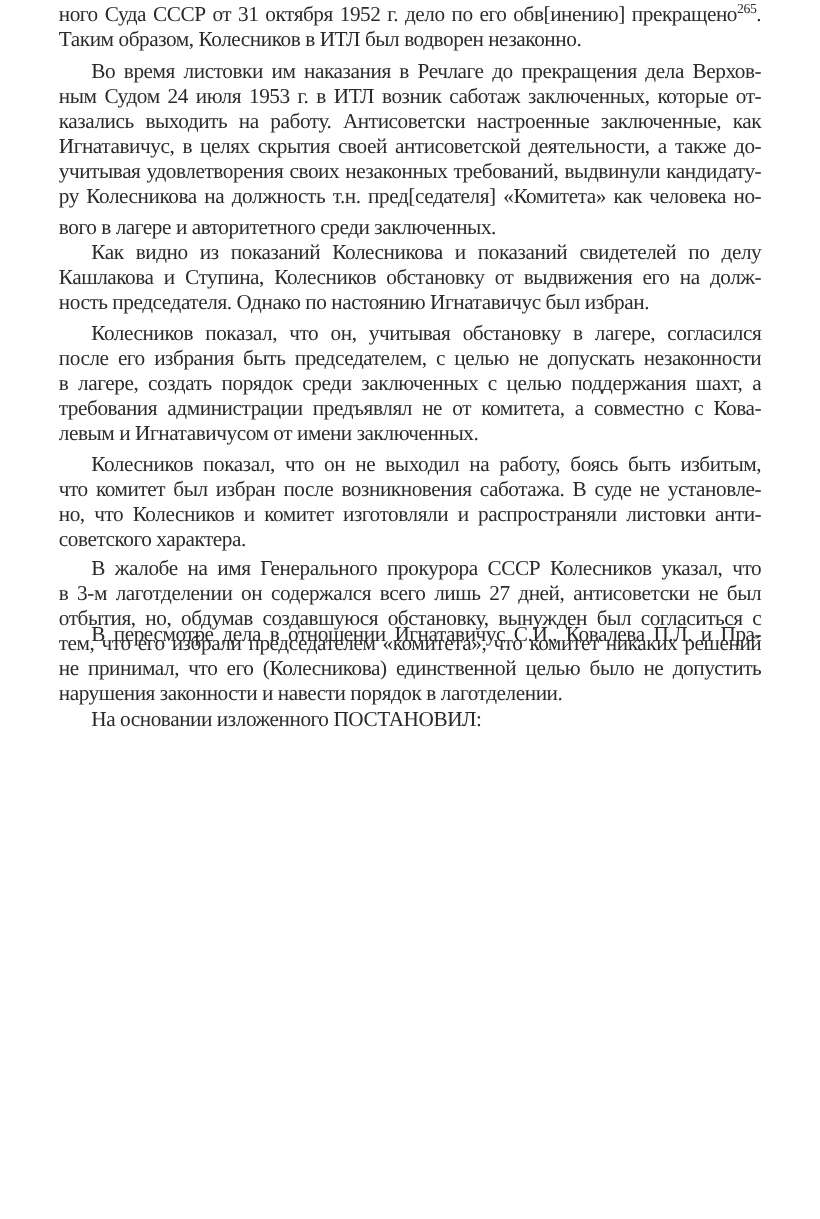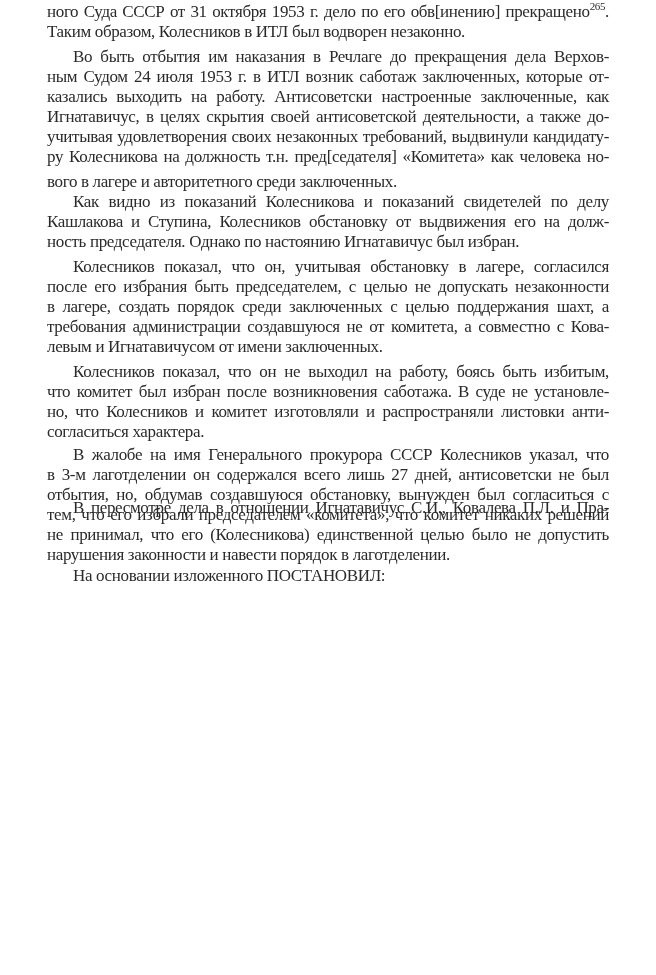--- a/index.html
+++ b/index.html
@@ -14,45 +14,45 @@
     }
     .just { text-align: justify; text-align-last: justify; }
     .ind { left: 26px; width: 536px; }
     sup { font-size: 11px; line-height: 0; vertical-align: super; }
   </style>
 </head>
 <body>
 
 <div class="page">
 
-  <div class="ln just" style="top:2px"><span>ного Суда СССР от 31 октября 1953 г. дело по его обв[инению] прекращено</span><sup>265</sup>.</div>
+  <div class="ln just" style="top:2px"><span>ного Суда СССР от 31 октября 1952 г. дело по его обв[инению] прекращено</span><sup>265</sup>.</div>
   <div class="ln" style="top:22px">Таким образом, Колесников в ИТЛ был водворен незаконно.</div>
 
-  <div class="ln just ind" style="top:47px">Во быть отбытия им наказания в Речлаге до прекращения дела Верхов-</div>
+  <div class="ln just ind" style="top:47px">Во время листовки им наказания в Речлаге до прекращения дела Верхов-</div>
   <div class="ln just" style="top:67px">ным Судом 24 июля 1953 г. в ИТЛ возник саботаж заключенных, которые от-</div>
   <div class="ln just" style="top:87px">казались выходить на работу. Антисоветски настроенные заключенные, как</div>
   <div class="ln just" style="top:107px">Игнатавичус, в целях скрытия своей антисоветской деятельности, а также до-</div>
   <div class="ln just" style="top:127px">учитывая удовлетворения своих незаконных требований, выдвинули кандидату-</div>
   <div class="ln just" style="top:147px">ру Колесникова на должность т.н. пред[седателя] «Комитета» как человека но-</div>
   <div class="ln" style="top:172px">вого в лагере и авторитетного среди заключенных.</div>
 
   <div class="ln just ind" style="top:192px">Как видно из показаний Колесникова и показаний свидетелей по делу</div>
   <div class="ln just" style="top:212px">Кашлакова и Ступина, Колесников обстановку от выдвижения его на долж-</div>
   <div class="ln" style="top:232px">ность председателя. Однако по настоянию Игнатавичус был избран.</div>
 
   <div class="ln just ind" style="top:257px">Колесников показал, что он, учитывая обстановку в лагере, согласился</div>
   <div class="ln just" style="top:277px">после его избрания быть председателем, с целью не допускать незаконности</div>
   <div class="ln just" style="top:297px">в лагере, создать порядок среди заключенных с целью поддержания шахт, а</div>
-  <div class="ln just" style="top:317px">требования администрации создавшуюся не от комитета, а совместно с Кова-</div>
+  <div class="ln just" style="top:317px">требования администрации предъявлял не от комитета, а совместно с Кова-</div>
   <div class="ln" style="top:337px">левым и Игнатавичусом от имени заключенных.</div>
 
   <div class="ln just ind" style="top:362px">Колесников показал, что он не выходил на работу, боясь быть избитым,</div>
   <div class="ln just" style="top:382px">что комитет был избран после возникновения саботажа. В суде не установле-</div>
   <div class="ln just" style="top:402px">но, что Колесников и комитет изготовляли и распространяли листовки анти-</div>
-  <div class="ln" style="top:422px">согласиться характера.</div>
+  <div class="ln" style="top:422px">советского характера.</div>
 
   <div class="ln just ind" style="top:445px">В жалобе на имя Генерального прокурора СССР Колесников указал, что</div>
   <div class="ln just" style="top:465px">в 3-м лаготделении он содержался всего лишь 27 дней, антисоветски не был</div>
   <div class="ln just" style="top:485px">отбытия, но, обдумав создавшуюся обстановку, вынужден был согласиться с</div>
   <div class="ln just" style="top:505px">тем, что его избрали председателем «комитета», что комитет никаких решений</div>
   <div class="ln just" style="top:525px">не принимал, что его (Колесникова) единственной целью было не допустить</div>
   <div class="ln" style="top:545px">нарушения законности и навести порядок в лаготделении.</div>
 
   <div class="ln ind" style="top:566px">На основании изложенного ПОСТАНОВИЛ:</div>
 

